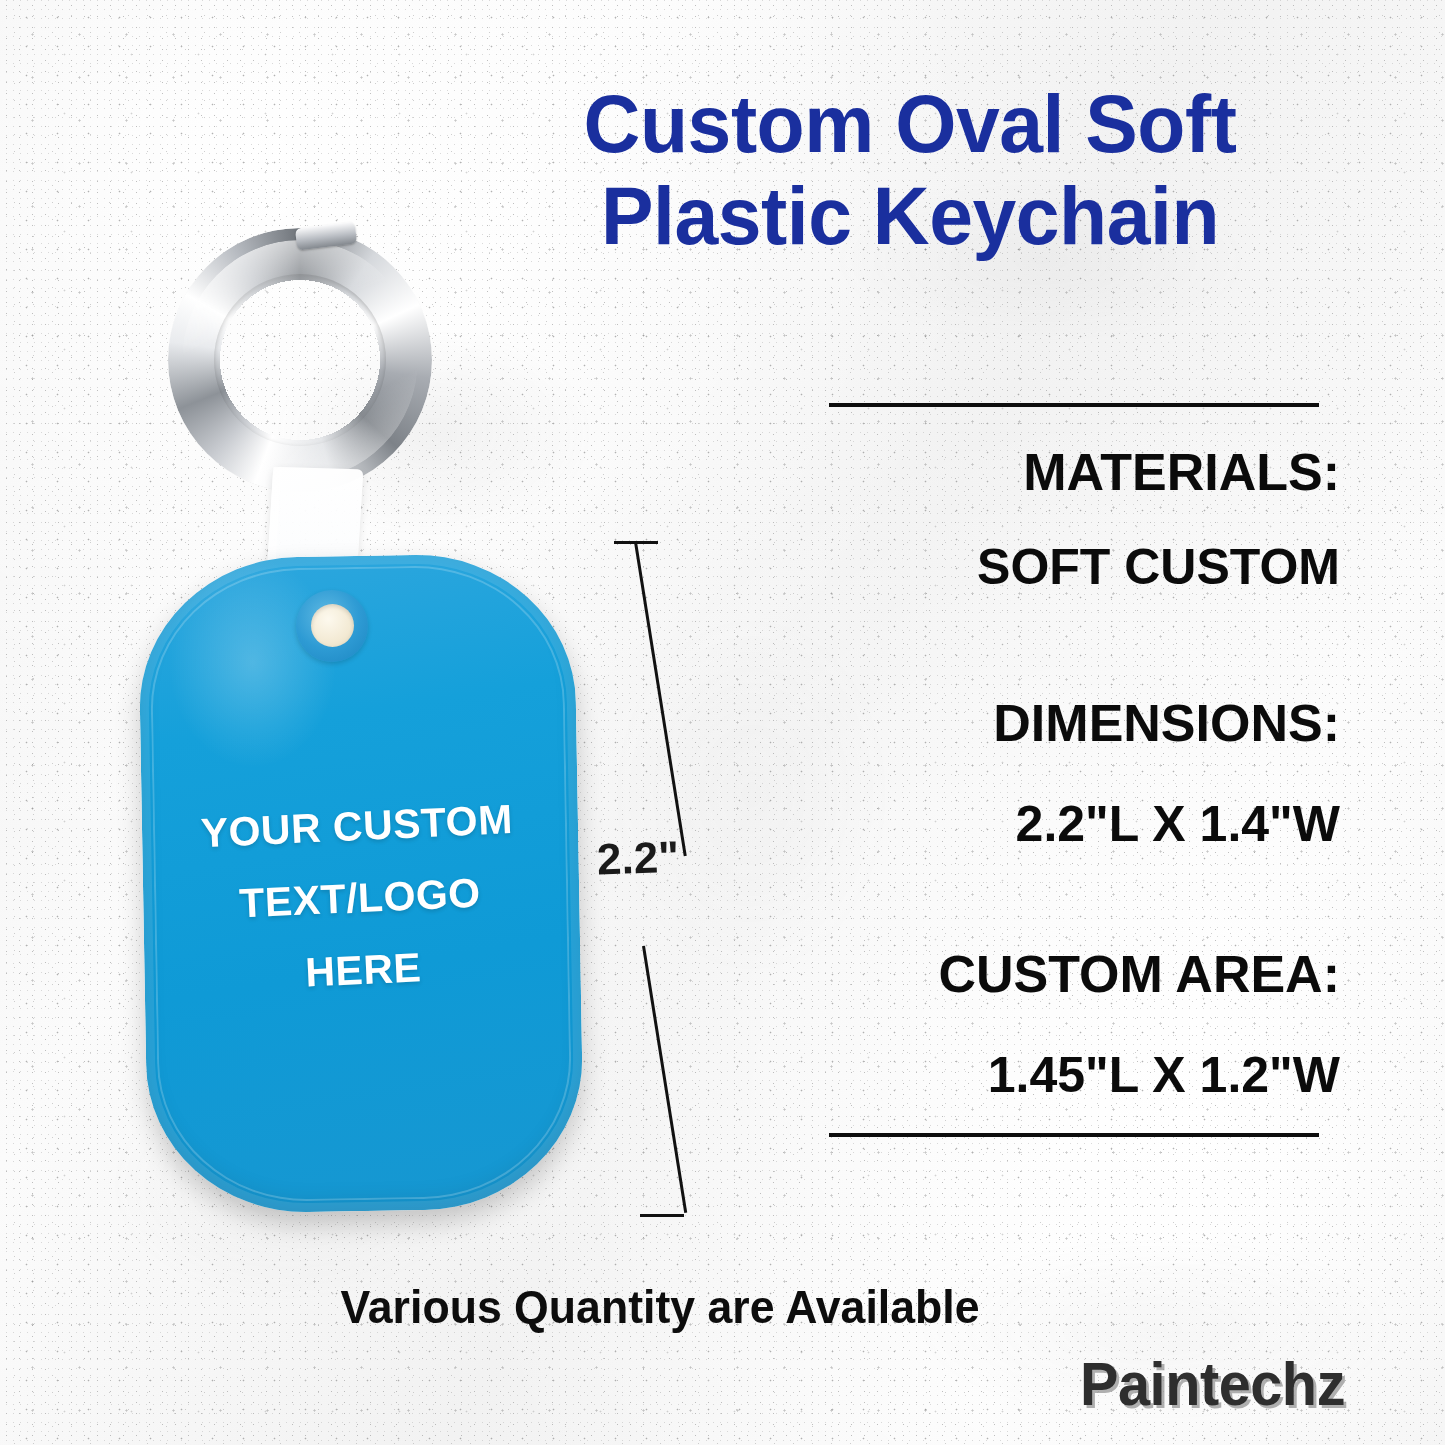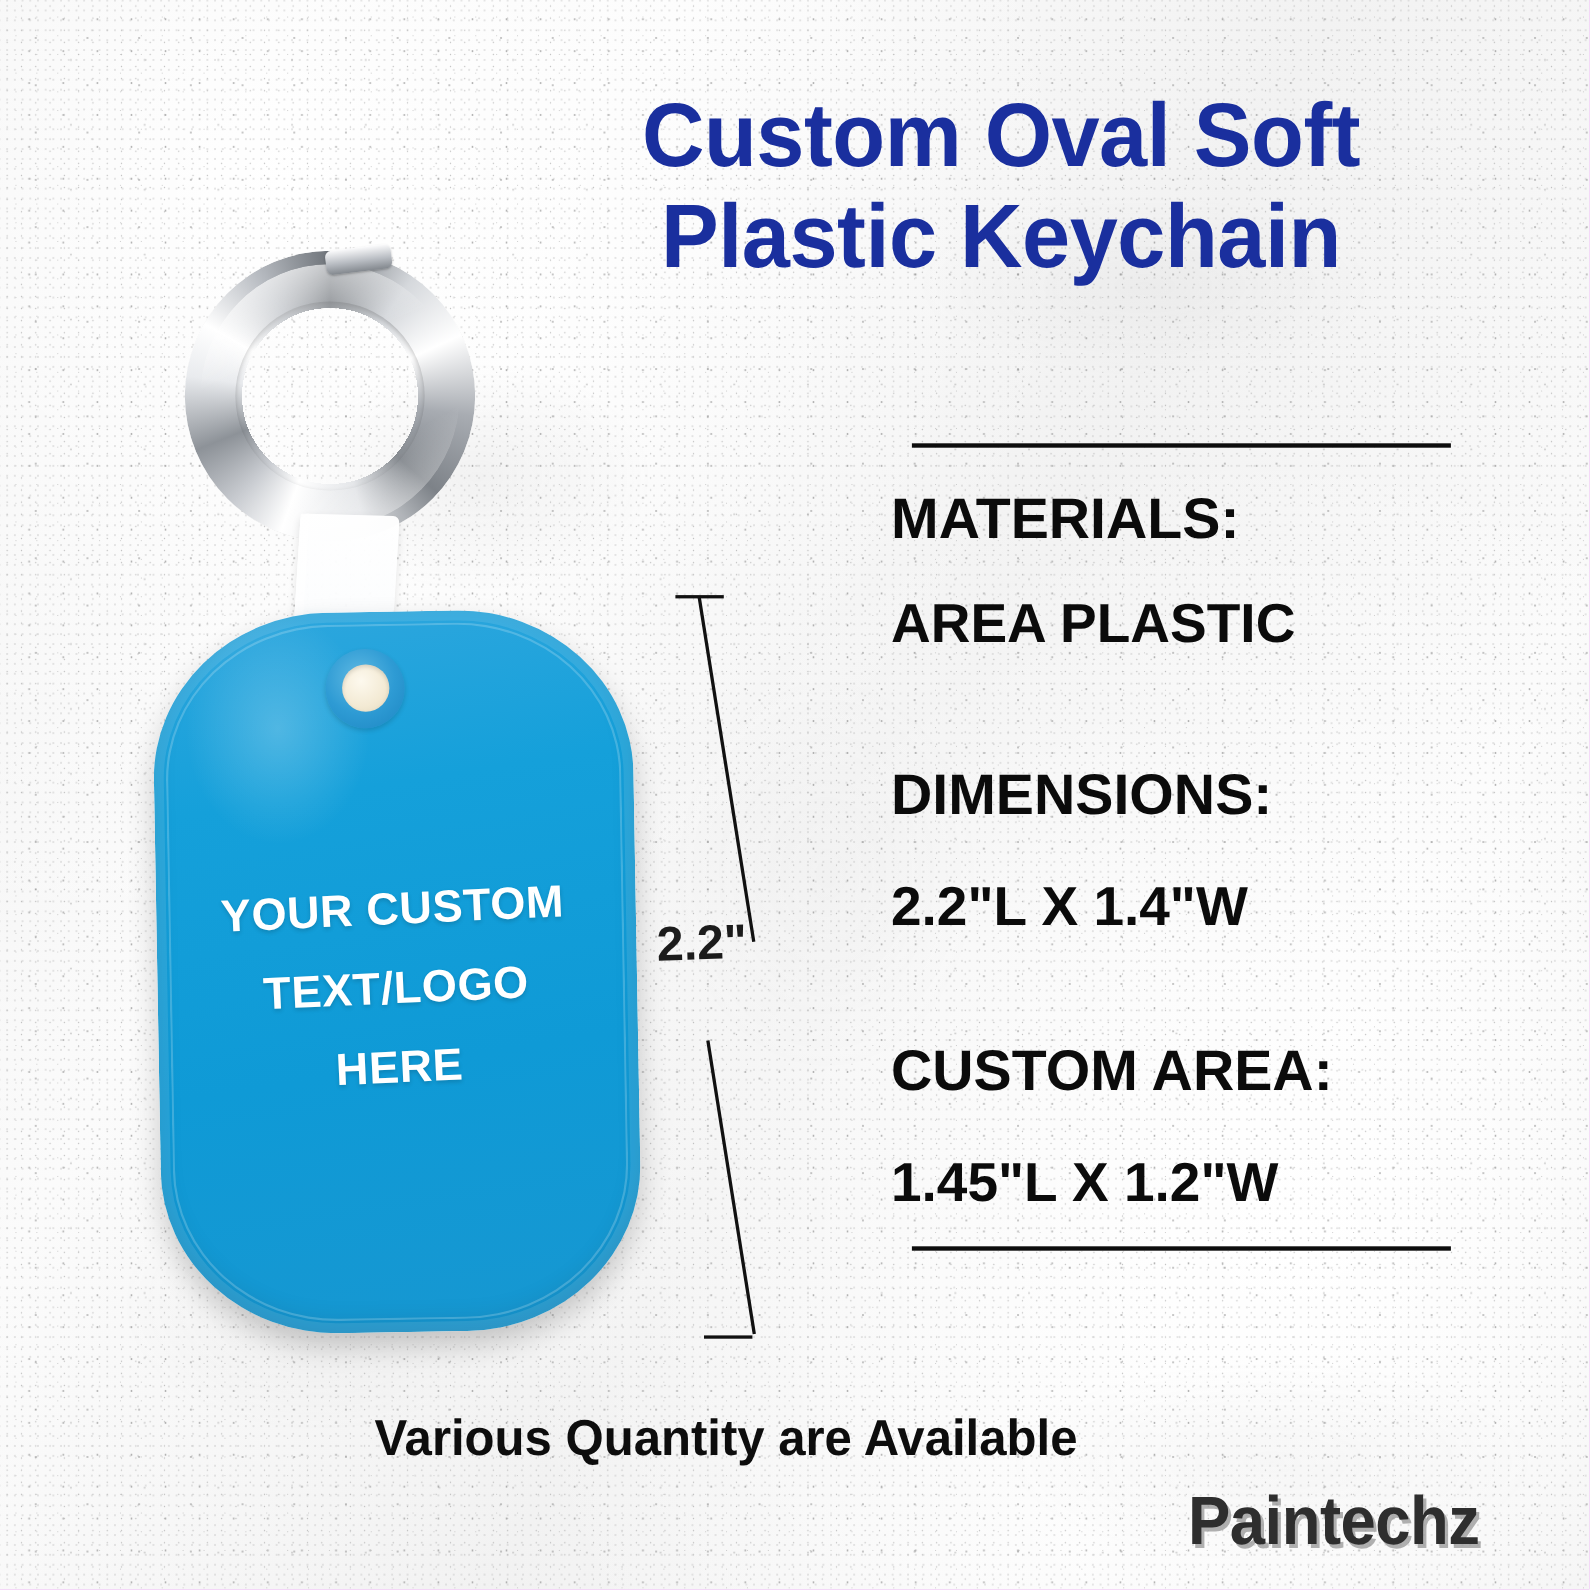--- a/index.html
+++ b/index.html
@@ -6,21 +6,21 @@
     margin: 0;
     padding: 0;
     background: #ffffff;
   }
   #canvas {
     position: relative;
     width: 1445px;
     height: 1445px;
     overflow: hidden;
     font-family: "Liberation Sans", sans-serif;
-    background-color: #d946ef;
+    background-color: #ec4899;
   }
 
   
   .bg-base {
     position: absolute;
     inset: 0;
     background-color: #f5f5f5;
     background-image:
       radial-gradient(circle at 18% 12%, #ffffff 0%, rgba(255,255,255,0) 42%),
       radial-gradient(circle at 82% 78%, #ffffff 0%, rgba(255,255,255,0) 45%),
@@ -251,21 +251,21 @@
     height: 4px;
     background: #0d0d0d;
   }
   .rule-top { top: 403px; }
   .rule-bot { top: 1133px; }
 
   .spec-block {
     position: absolute;
     left: 810px;
     width: 530px;
-    text-align: left;
+    text-align: right;
     color: #0b0b0b;
     font-weight: 700;
     white-space: nowrap;
   }
   .spec-head { font-size: 52px; line-height: 58px; }
   .spec-val  { font-size: 50px; line-height: 58px; }
 
   .blk-materials  { top: 443px; }
   .blk-materials-v{ top: 538px; }
   .blk-dims       { top: 694px; }
@@ -345,21 +345,21 @@
     <div class="cap cap-top"></div>
     <div class="seg dim-top"></div>
     <div class="seg dim-bot"></div>
     <div class="cap cap-bot"></div>
   </div>
   <div class="dim-label">2.2"</div>
 
   <div class="spec-rule rule-top"></div>
 
   <div class="spec-block spec-head blk-materials">MATERIALS:</div>
-  <div class="spec-block spec-val blk-materials-v">AREA PLASTIC</div>
+  <div class="spec-block spec-val blk-materials-v">SOFT CUSTOM</div>
 
   <div class="spec-block spec-head blk-dims">DIMENSIONS:</div>
   <div class="spec-block spec-val blk-dims-v">2.2"L  X 1.4"W</div>
 
   <div class="spec-block spec-head blk-print">CUSTOM AREA:</div>
   <div class="spec-block spec-val blk-print-v">1.45"L  X  1.2"W</div>
 
   <div class="spec-rule rule-bot"></div>
 
   <div class="footer-note">Various Quantity are Available</div>

